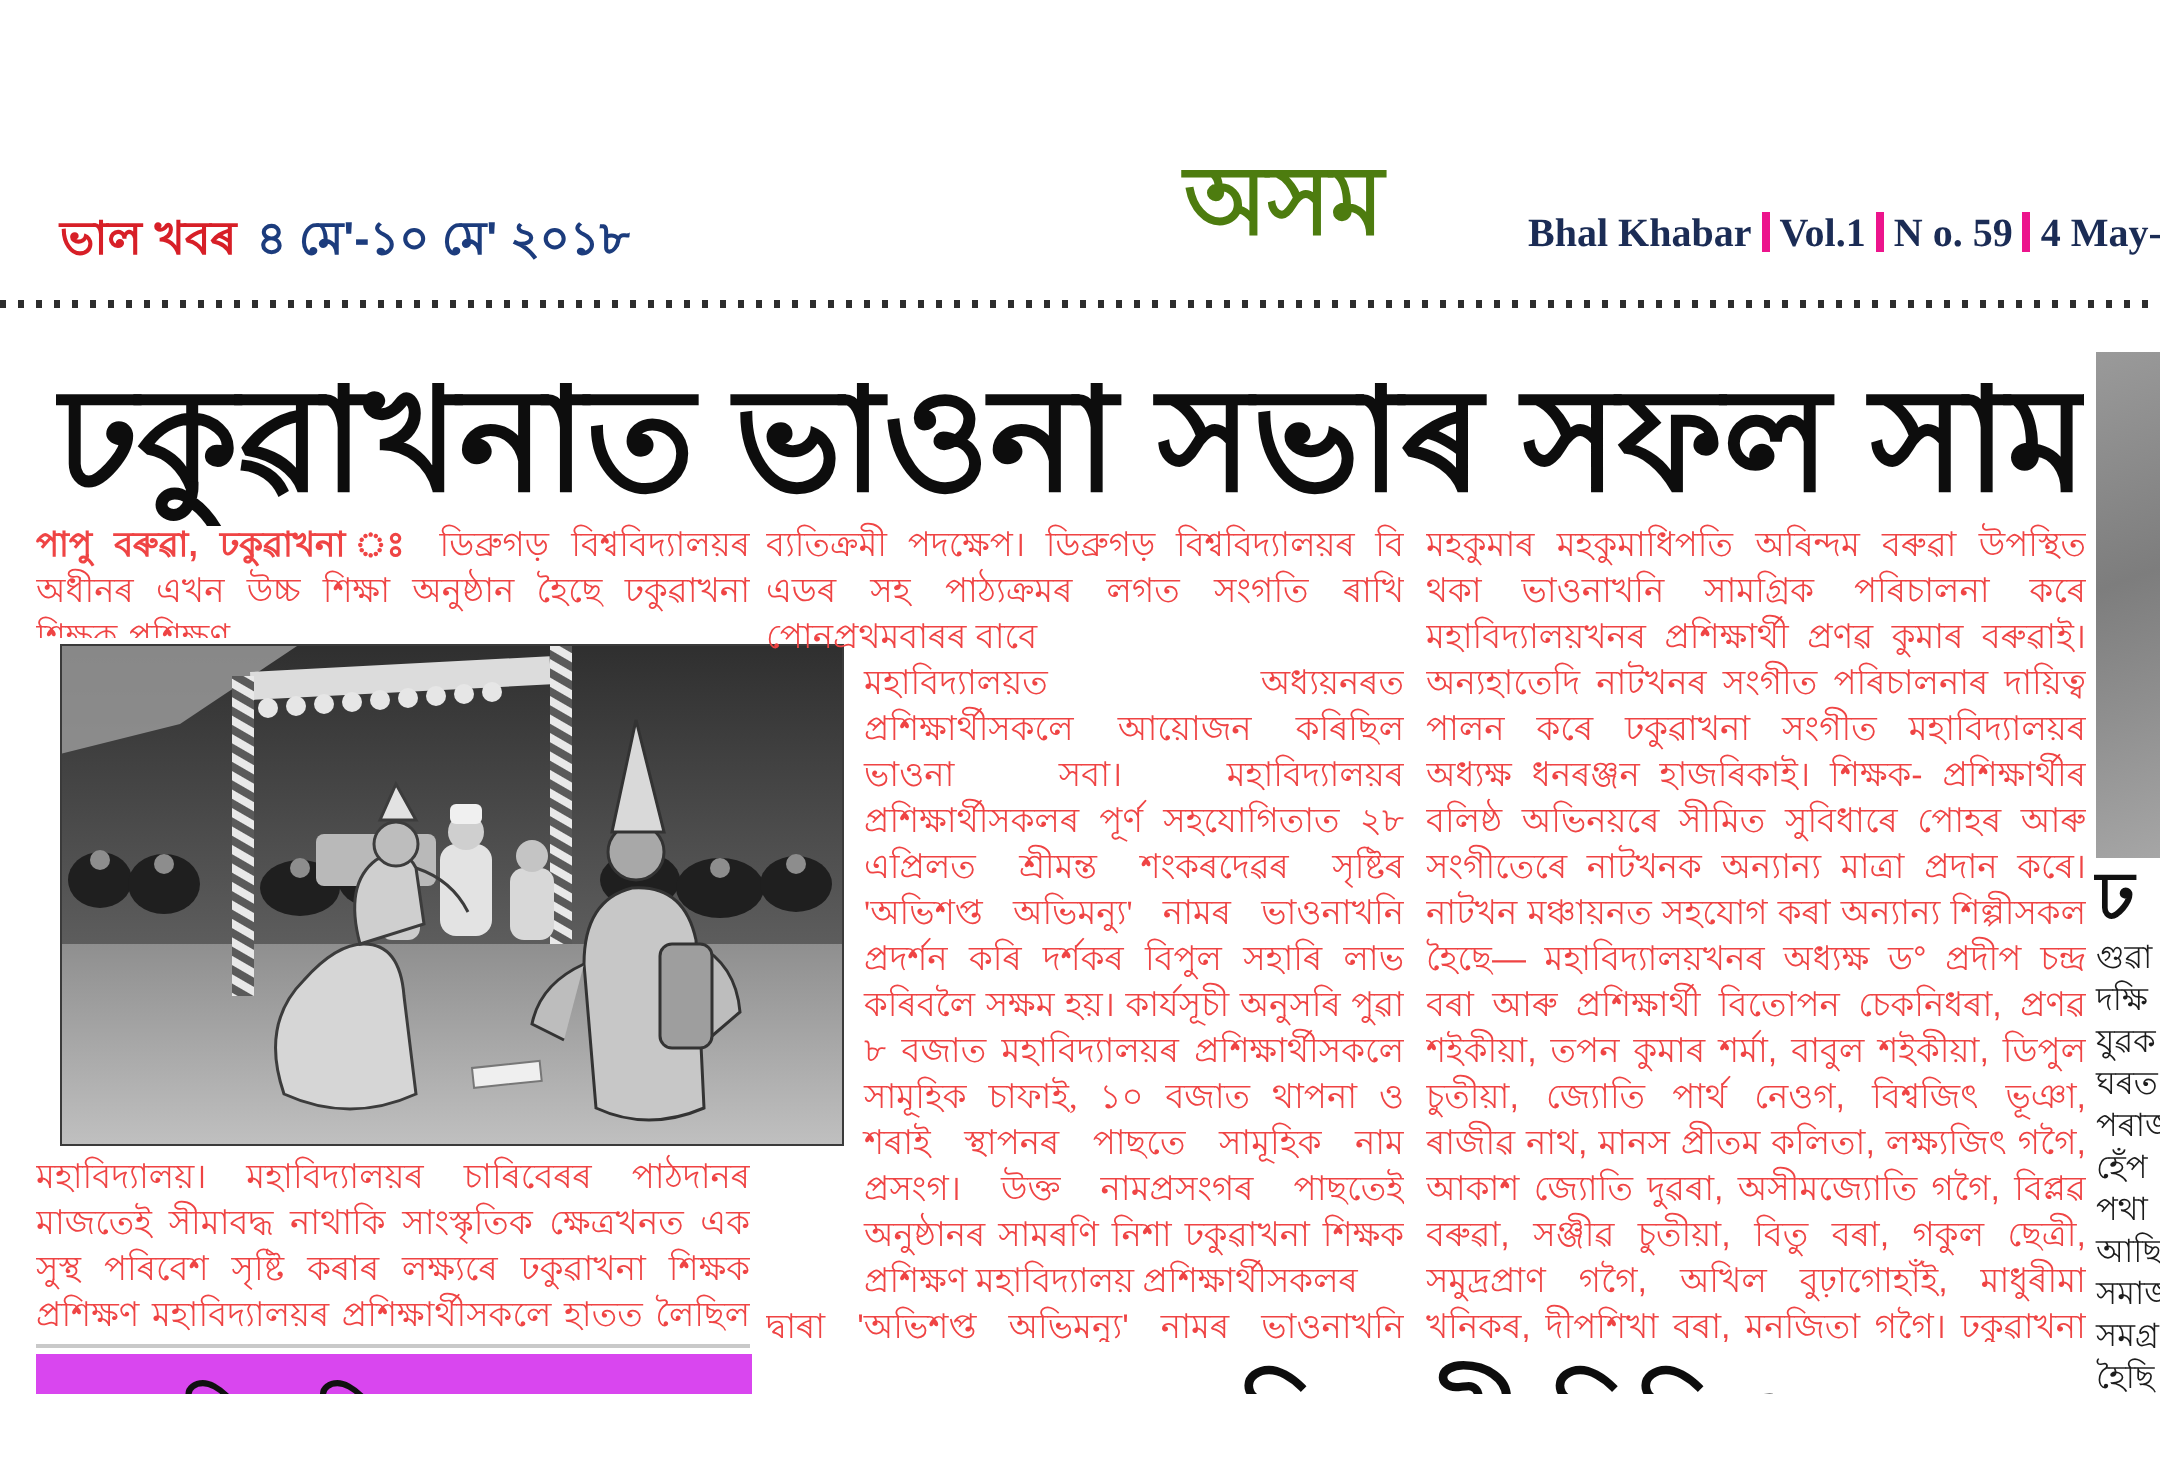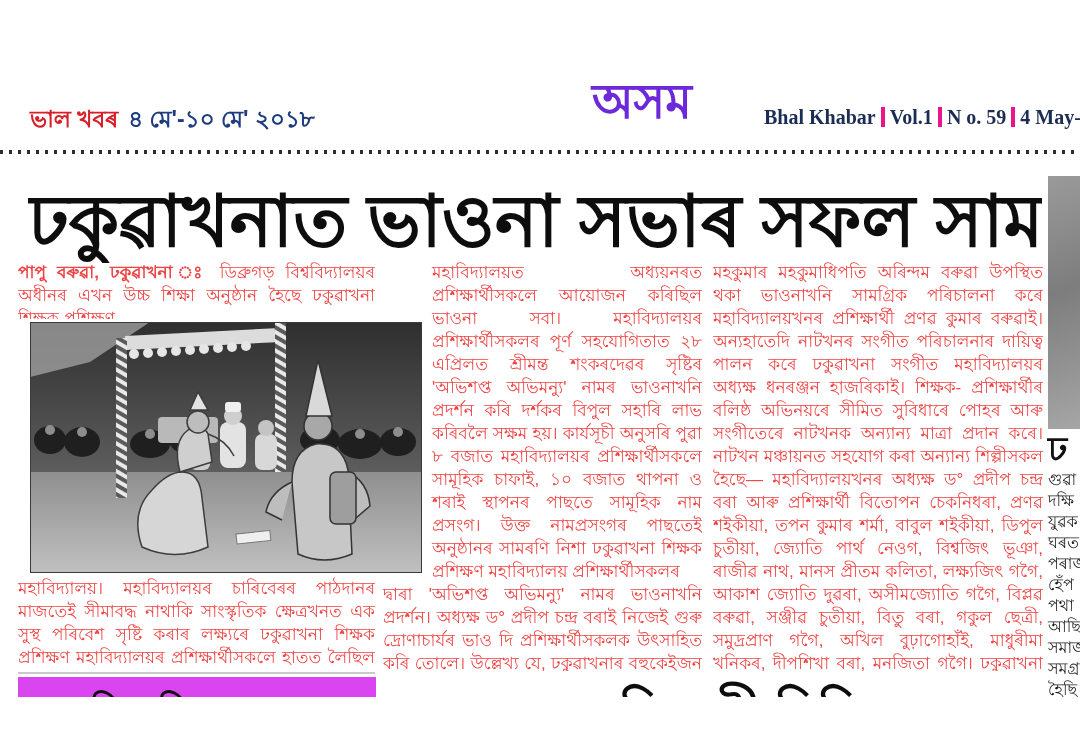--- a/index.html
+++ b/index.html
@@ -3,21 +3,21 @@
 <meta charset="utf-8">
 <style>
   html,body{margin:0;padding:0;background:#ffffff;}
   .page{position:relative;width:1080px;height:697px;background:#ffffff;overflow:hidden;
         font-family:"Liberation Sans","DejaVu Sans",sans-serif;color:#1b1b1b;padding-left:43px;}
 
   
   .masthead-left{position:absolute;left:30px;top:101px;font-size:23px;font-weight:bold;white-space:nowrap;}
   .brand{color:#d71f27;margin-right:10px;}
   .mdate{color:#1c3c7d;}
-  .edition-title{position:absolute;left:592px;top:78px;font-size:48px;font-weight:bold;color:#6d28d9;
+  .edition-title{position:absolute;left:592px;top:78px;font-size:48px;font-weight:bold;color:#4d7c0f;
                  font-family:"Liberation Serif","DejaVu Serif",serif;line-height:1;}
   .masthead-right{position:absolute;left:764px;top:106px;width:330px;white-space:nowrap;overflow:hidden;
                   font-family:"Liberation Serif","DejaVu Serif",serif;font-weight:bold;font-size:20px;color:#1b2c55;}
   .sep-bar{display:inline-block;width:4px;height:20px;background:#ec148c;margin:0 5px;vertical-align:-3px;}
 
   .dotted-divider{position:absolute;left:0;top:150px;width:1080px;height:4px;
         background:repeating-linear-gradient(90deg,#2d2d2d 0 3px,transparent 3px 9px);}
 
   
   .main-headline{position:absolute;left:28px;top:180px;width:1014px;font-size:72px;line-height:1.15;
@@ -27,21 +27,21 @@
   .bodytext{font-size:17px;line-height:23px;text-align:justify;color:#ef4444;}
   .col1-lead{position:absolute;left:18px;top:261px;width:357px;height:58px;overflow:hidden;}
   .byline{font-weight:bold;}
   .col1-cont{position:absolute;left:18px;top:577px;width:357px;height:95px;overflow:hidden;}
   .col1-rule{position:absolute;left:18px;top:672px;width:357px;height:2px;background:#c9c9c9;}
   .left-subhead-box{position:absolute;left:18px;top:677px;width:358px;height:57px;background:#d946ef;
         display:flex;align-items:flex-start;justify-content:center;}
   .left-subhead{font-size:37px;font-weight:bold;color:#111;margin-top:6px;white-space:nowrap;}
 
   .col2{position:absolute;left:383px;top:261px;width:319px;height:410px;overflow:hidden;}
-  .col2 .indent{padding-left:49px;}
+  .col2 .indent{padding-left:49px;font-family:Liberation Serif, serif;}
   .col3{position:absolute;left:713px;top:261px;width:330px;height:410px;overflow:hidden;}
 
   .bottom-headline{position:absolute;left:392px;top:687px;width:628px;font-size:52px;font-weight:bold;
         color:#0d0d0d;text-align:center;white-space:nowrap;line-height:1.1;}
 
   
   .photo{position:absolute;left:30px;top:322px;width:392px;height:251px;overflow:hidden;background:#555;}
   .photo svg{display:block;}
 
   
@@ -158,20 +158,21 @@
     </svg>
   </div>
 
   <div class="bodytext col1-cont">মহাবিদ্যালয়। মহাবিদ্যালয়ৰ চাৰিবেৰৰ পাঠদানৰ মাজতেই সীমাবদ্ধ নাথাকি সাংস্কৃতিক ক্ষেত্ৰখনত এক সুস্থ পৰিবেশ সৃষ্টি কৰাৰ লক্ষ্যৰে ঢকুৱাখনা শিক্ষক প্ৰশিক্ষণ মহাবিদ্যালয়ৰ প্ৰশিক্ষাৰ্থীসকলে হাতত লৈছিল এক</div>
   <div class="col1-rule"></div>
   <div class="left-subhead-box">
     <div class="left-subhead">শ্ৰমিক দিৱস পালন</div>
   </div>
 
   <div class="col2 bodytext">
+    <div>ব্যতিক্ৰমী পদক্ষেপ। ডিব্ৰুগড় বিশ্ববিদ্যালয়ৰ বি এডৰ সহ পাঠ্যক্ৰমৰ লগত সংগতি ৰাখি পোনপ্ৰথমবাৰৰ বাবে</div>
     <div class="indent">মহাবিদ্যালয়ত অধ্যয়নৰত প্ৰশিক্ষাৰ্থীসকলে আয়োজন কৰিছিল ভাওনা সবা। মহাবিদ্যালয়ৰ প্ৰশিক্ষাৰ্থীসকলৰ পূৰ্ণ সহযোগিতাত ২৮ এপ্ৰিলত শ্ৰীমন্ত শংকৰদেৱৰ সৃষ্টিৰ 'অভিশপ্ত অভিমন্যু' নামৰ ভাওনাখনি প্ৰদৰ্শন কৰি দৰ্শকৰ বিপুল সহাৰি লাভ কৰিবলৈ সক্ষম হয়। কাৰ্যসূচী অনুসৰি পুৱা ৮ বজাত মহাবিদ্যালয়ৰ প্ৰশিক্ষাৰ্থীসকলে সামূহিক চাফাই, ১০ বজাত থাপনা ও শৰাই স্থাপনৰ পাছতে সামূহিক নাম প্ৰসংগ। উক্ত নামপ্ৰসংগৰ পাছতেই অনুষ্ঠানৰ সামৰণি নিশা ঢকুৱাখনা শিক্ষক প্ৰশিক্ষণ মহাবিদ্যালয় প্ৰশিক্ষাৰ্থীসকলৰ</div>
     <div>দ্বাৰা 'অভিশপ্ত অভিমন্যু' নামৰ ভাওনাখনি প্ৰদৰ্শন। অধ্যক্ষ ড° প্ৰদীপ চন্দ্ৰ বৰাই নিজেই গুৰু দ্ৰোণাচাৰ্যৰ ভাও দি প্ৰশিক্ষাৰ্থীসকলক উৎসাহিত কৰি তোলে। উল্লেখ্য যে, ঢকুৱাখনাৰ বহুকেইজন শিক্ষাবিদৰ লগতে ঢকুৱাখনা</div>
   </div>
 
   <div class="col3 bodytext">মহকুমাৰ মহকুমাধিপতি অৰিন্দম বৰুৱা উপস্থিত থকা ভাওনাখনি সামগ্ৰিক পৰিচালনা কৰে মহাবিদ্যালয়খনৰ প্ৰশিক্ষাৰ্থী প্ৰণৱ কুমাৰ বৰুৱাই। অন্যহাতেদি নাটখনৰ সংগীত পৰিচালনাৰ দায়িত্ব পালন কৰে ঢকুৱাখনা সংগীত মহাবিদ্যালয়ৰ অধ্যক্ষ ধনৰঞ্জন হাজৰিকাই। শিক্ষক- প্ৰশিক্ষাৰ্থীৰ বলিষ্ঠ অভিনয়ৰে সীমিত সুবিধাৰে পোহৰ আৰু সংগীতেৰে নাটখনক অন্যান্য মাত্ৰা প্ৰদান কৰে। নাটখন মঞ্চায়নত সহযোগ কৰা অন্যান্য শিল্পীসকল হৈছে— মহাবিদ্যালয়খনৰ অধ্যক্ষ ড° প্ৰদীপ চন্দ্ৰ বৰা আৰু প্ৰশিক্ষাৰ্থী বিতোপন চেকনিধৰা, প্ৰণৱ শইকীয়া, তপন কুমাৰ শৰ্মা, বাবুল শইকীয়া, ডিপুল চুতীয়া, জ্যোতি পাৰ্থ নেওগ, বিশ্বজিৎ ভূঞা, ৰাজীৱ নাথ, মানস প্ৰীতম কলিতা, লক্ষ্যজিৎ গগৈ, আকাশ জ্যোতি দুৱৰা, অসীমজ্যোতি গগৈ, বিপ্লৱ বৰুৱা, সঞ্জীৱ চুতীয়া, বিতু বৰা, গকুল ছেত্ৰী, সমুদ্ৰপ্ৰাণ গগৈ, অখিল বুঢ়াগোহাঁই, মাধুৰীমা খনিকৰ, দীপশিখা বৰা, মনজিতা গগৈ। ঢকুৱাখনা শিক্ষক প্ৰশিক্ষণ মহাবিদ্যালয়ৰ এনে পদক্ষেপক সকলোৰে শলাগ লয়।</div>
 
   <div class="bottom-headline">এজন ব্যতিক্ৰমী চিকিৎসক</div>
 
   <div class="right-strip">
     <div class="strip-photo"></div>

